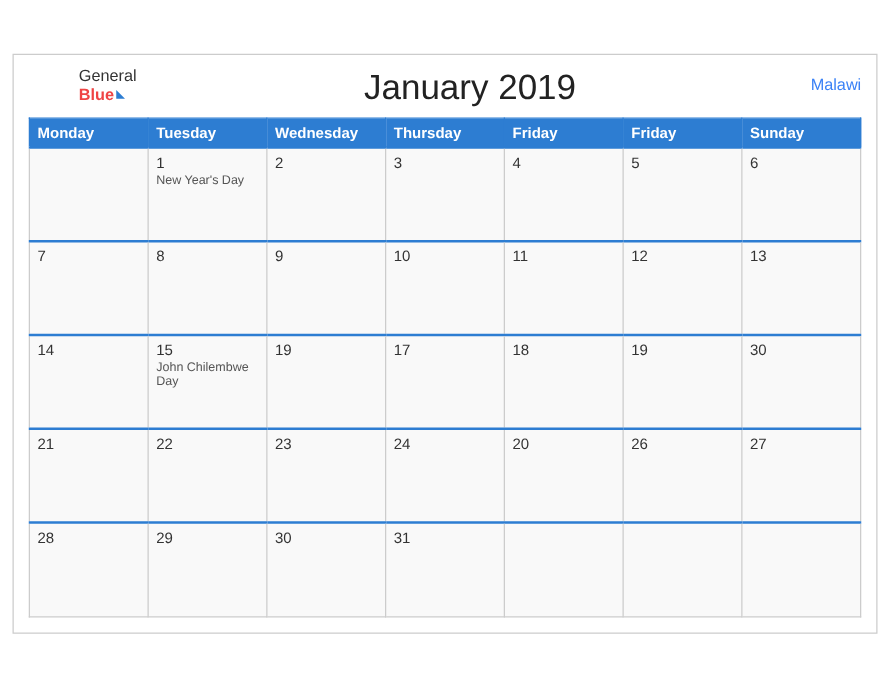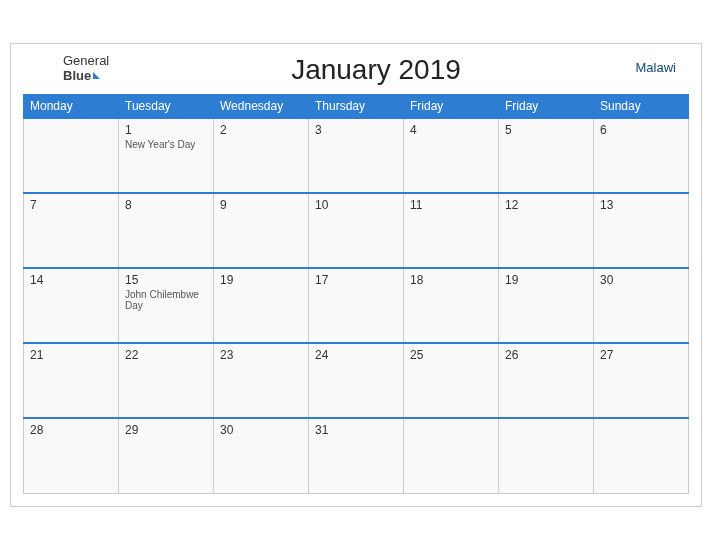--- a/index.html
+++ b/index.html
@@ -39,54 +39,54 @@
       font-size: 13px;
       color: #333;
       font-weight: normal;
     }
     .logo-blue {
       display: flex;
       align-items: center;
     }
     .logo-blue-text {
       font-size: 13px;
-      color: #404040;
+      color: #ef4444;
       font-weight: bold;
     }
     .logo-triangle {
       width: 0;
       height: 0;
       border-left: 7px solid #2d7dd2;
       border-top: 7px solid transparent;
       border-bottom: 0px solid transparent;
       margin-left: 2px;
       margin-bottom: 1px;
     }
     .calendar-title {
       font-size: 28px;
       font-weight: normal;
       color: #222;
       text-align: center;
     }
     .country-label {
       position: absolute;
-      right: 13px;
+      right: 0;
       top: 6px;
       font-size: 13px;
-      color: #0c4a6e;
+      color: #3b82f6;
     }
     .calendar-grid {
       width: 100%;
       border-collapse: collapse;
     }
     .calendar-grid thead tr th {
       background: #2d7dd2;
       color: #fff;
       font-size: 12px;
-      font-weight: normal;
+      font-weight: bold;
       padding: 4px 6px;
       text-align: left;
       border: 1px solid #2d7dd2;
     }
     .calendar-grid tbody tr {
       height: 75px;
     }
     .calendar-grid tbody tr td {
       border: 1px solid #ccc;
       vertical-align: top;
@@ -223,21 +223,21 @@
           <td>
             <span class="day-number">22</span>
           </td>
           <td>
             <span class="day-number">23</span>
           </td>
           <td>
             <span class="day-number">24</span>
           </td>
           <td>
-            <span class="day-number">25</span>
+            <span class="day-number">20</span>
           </td>
           <td>
             <span class="day-number">26</span>
           </td>
           <td>
             <span class="day-number">27</span>
           </td>
         </tr>
         <tr class="week-row">
           <td>

